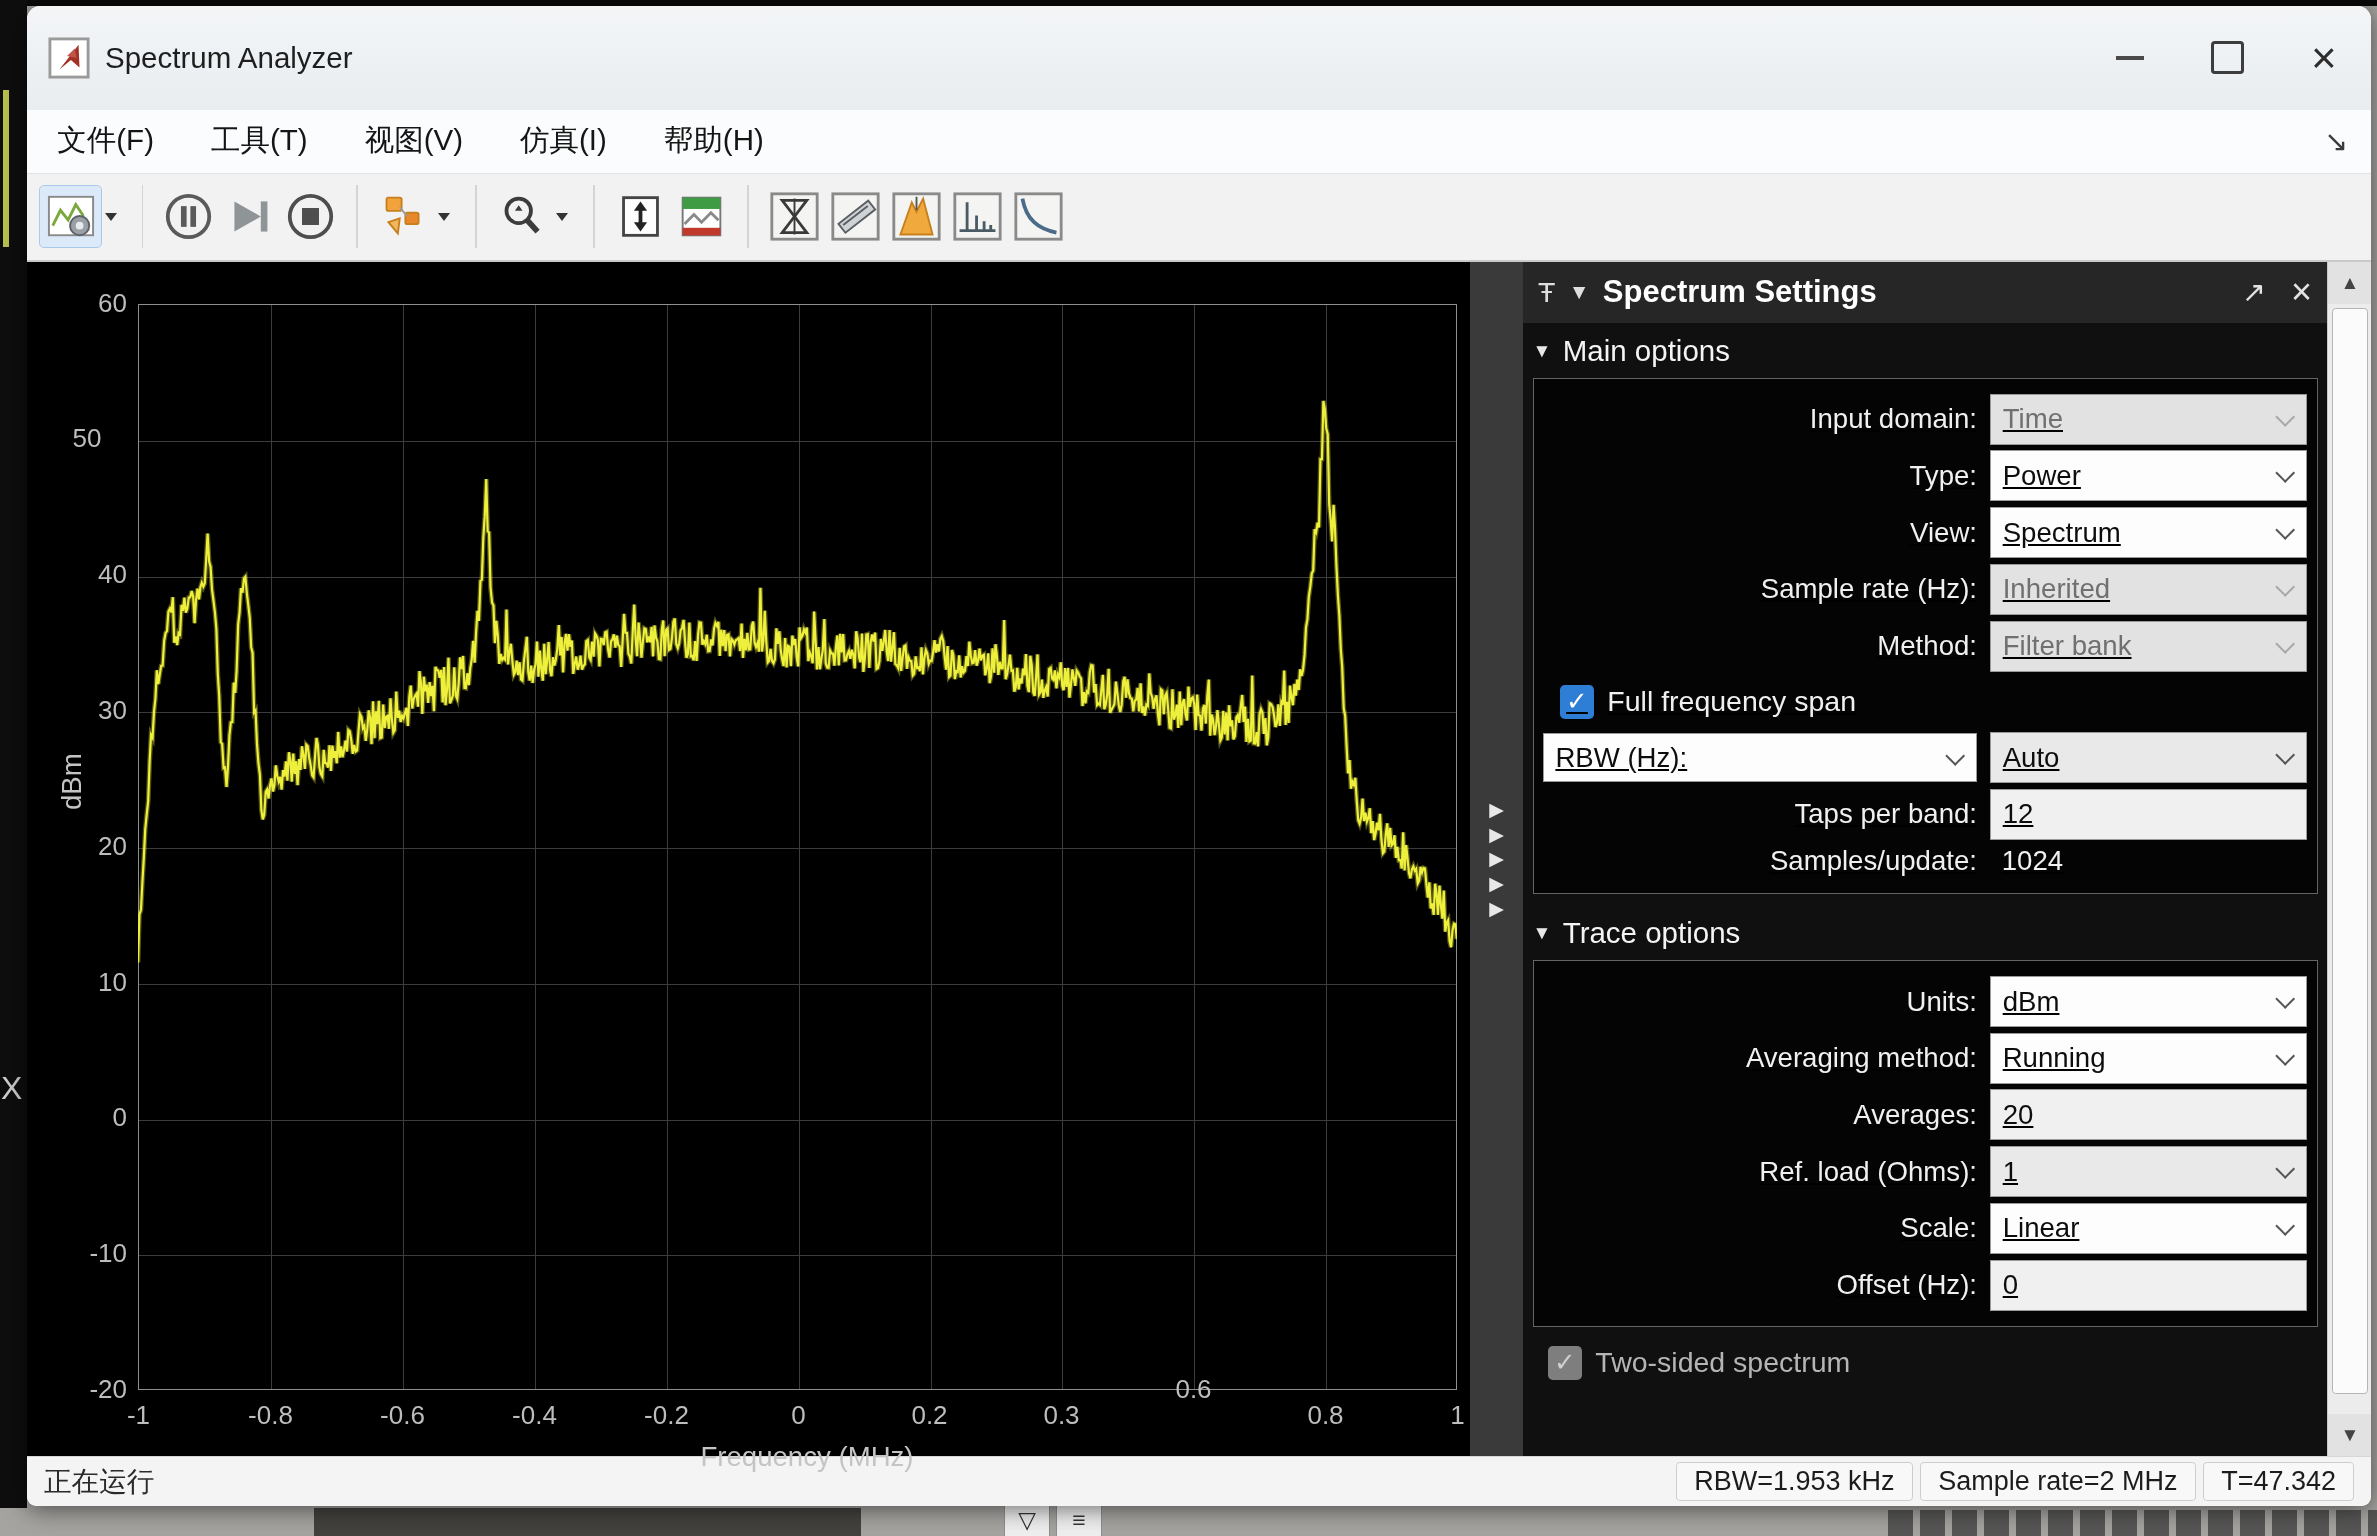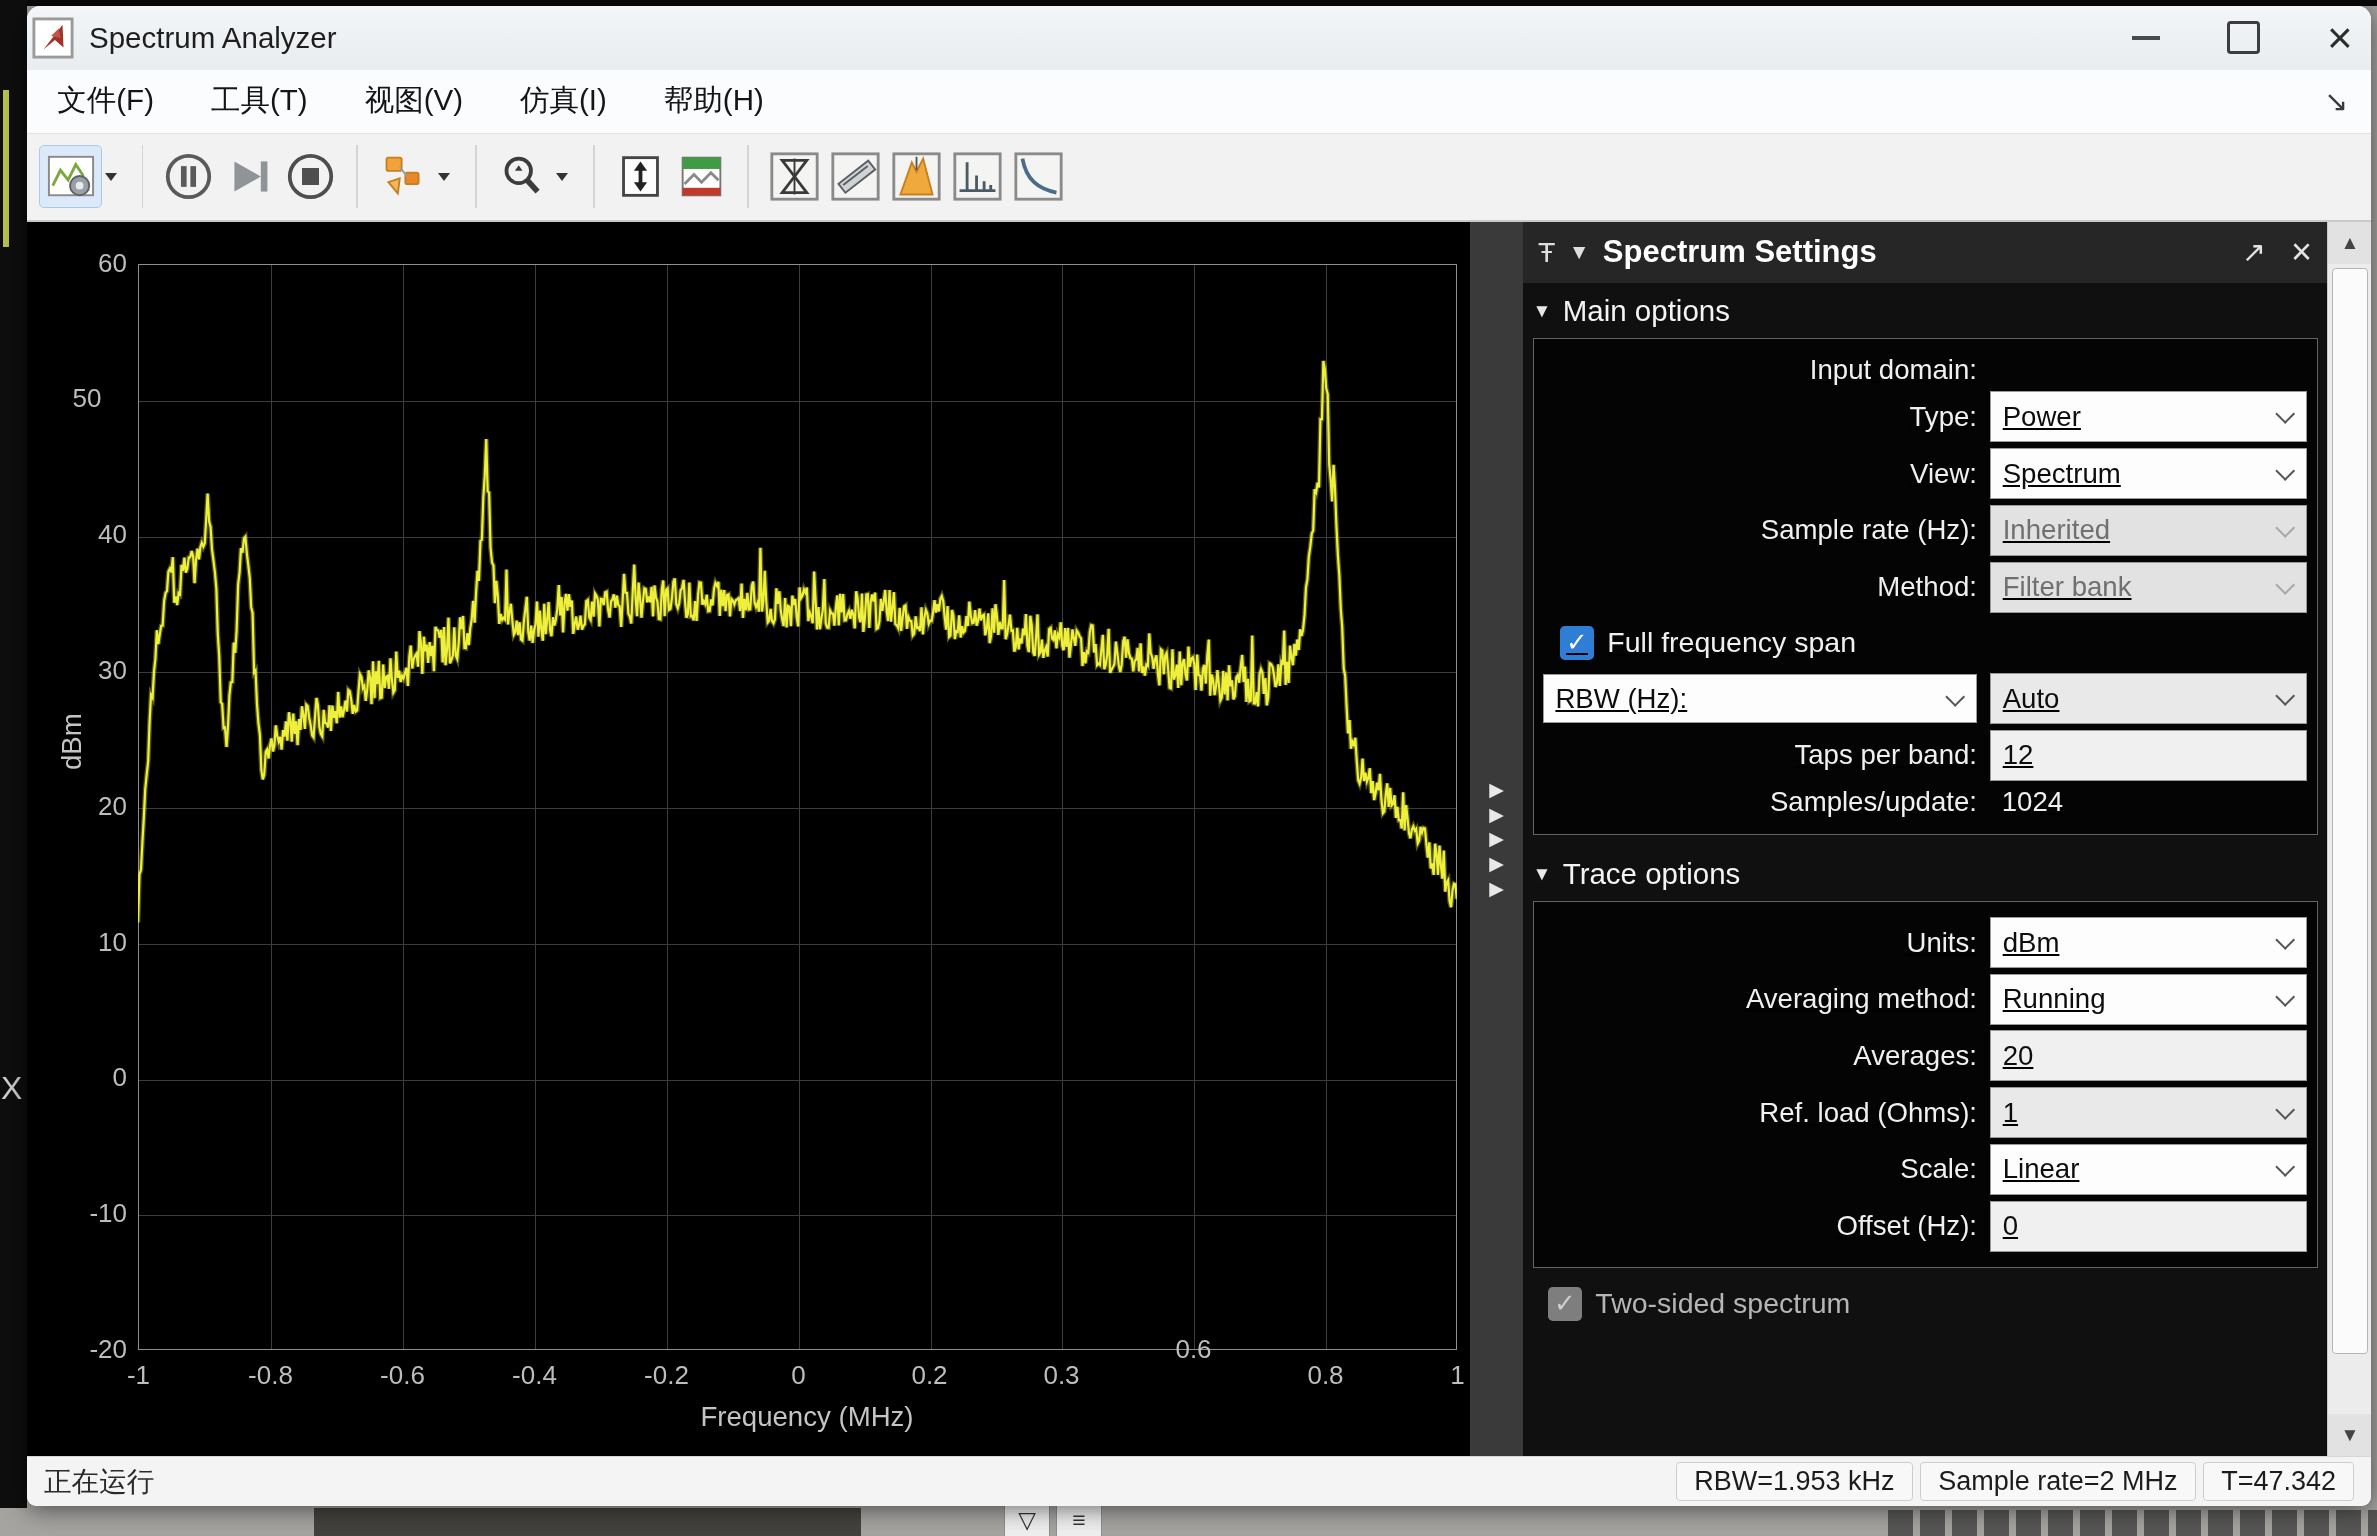--- a/index.html
+++ b/index.html
@@ -11,21 +11,21 @@
   .left-sliver{position:absolute;left:2.9px;top:90px;width:5.7px;height:157px;background:#b9c24d;}
   .left-frag{position:absolute;left:1px;top:1070px;color:#cfcfcf;font-size:32px;}
   .bottom-dark{position:absolute;left:314px;top:1508px;width:547px;height:27.6px;background:#44423f;}
   .bottom-icon{position:absolute;top:1503px;width:44px;height:33px;background:#efefef;border:1.9px solid #8f8f8f;
                display:flex;align-items:center;justify-content:center;font-size:23px;color:#333;}
   .bottom-textfrag{position:absolute;left:1888px;top:1510px;width:490px;height:26px;opacity:.75;
       background:repeating-linear-gradient(90deg,#3c3c3c 0 25px,transparent 25px 32px);}
   
   .window{position:absolute;left:27px;top:5.7px;width:2344px;height:1500px;border-radius:13.3px 13.3px 9.5px 9.5px;
           overflow:hidden;background:#f2f3f4;box-shadow:0 2.9px 25px rgba(0,0,0,.55);display:flex;flex-direction:column;}
-  .titlebar{height:64px;background:linear-gradient(#f3f5f7,#e9edf0);display:flex;align-items:center;padding:0 5px;flex:none;}
+  .titlebar{height:104px;background:linear-gradient(#f3f5f7,#e9edf0);display:flex;align-items:center;padding:0 21px;flex:none;}
   .titleicon{width:42px;height:42px;margin-right:15px;flex:none;}
   .titletext{font-size:29.5px;color:#1e1e1e;}
   .wcontrols{margin-left:auto;display:flex;align-items:center;gap:61px;padding-right:17px;}
   .wmin{width:28.5px;height:3.8px;background:#4a4a4a;}
   .wmax{width:27px;height:27px;border:3.8px solid #3d3d3d;border-radius:3.8px;}
   .wclose{font-size:44px;color:#2d2d2d;line-height:1;}
   
   .menubar{height:63px;background:#fbfcfd;border-bottom:1px solid #e3e3e3;display:flex;align-items:center;
            padding:0 13.3px;flex:none;}
   .menuitem{font-size:29.5px;color:#151515;padding:5.7px 17px;margin-right:23px;}
@@ -324,20 +324,26 @@
         <div class="panelbody">
 
           <div class="sechead">
             <span class="tri">▼</span>
             <span>Main options</span>
           </div>
 
           <div class="group">
             <div class="setrow">
               <div class="setlabel">Input domain:</div>
+              <div class="setctrl">
+                  <div class="combo disabled">
+                <span>Time</span>
+                    <span class="chev"></span>
+              </div>
+                </div>
             </div>
             <div class="setrow">
               <div class="setlabel">Type:</div>
               <div class="setctrl">
                   <div class="combo">
                 <span>Power</span>
                     <span class="chev"></span>
               </div>
                 </div>
             </div>

